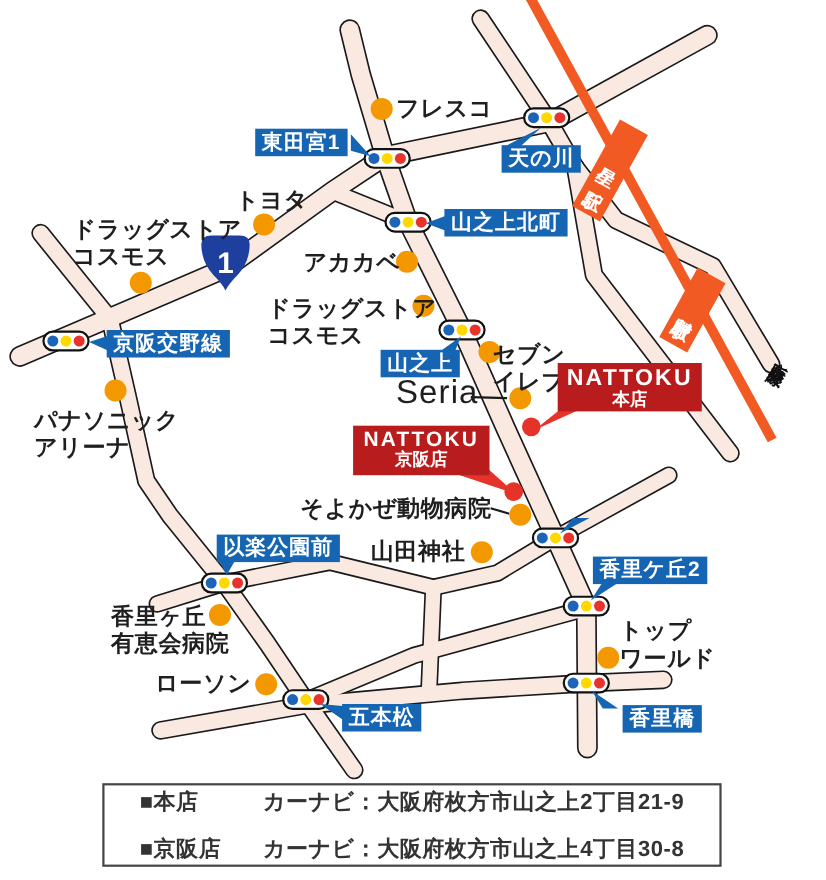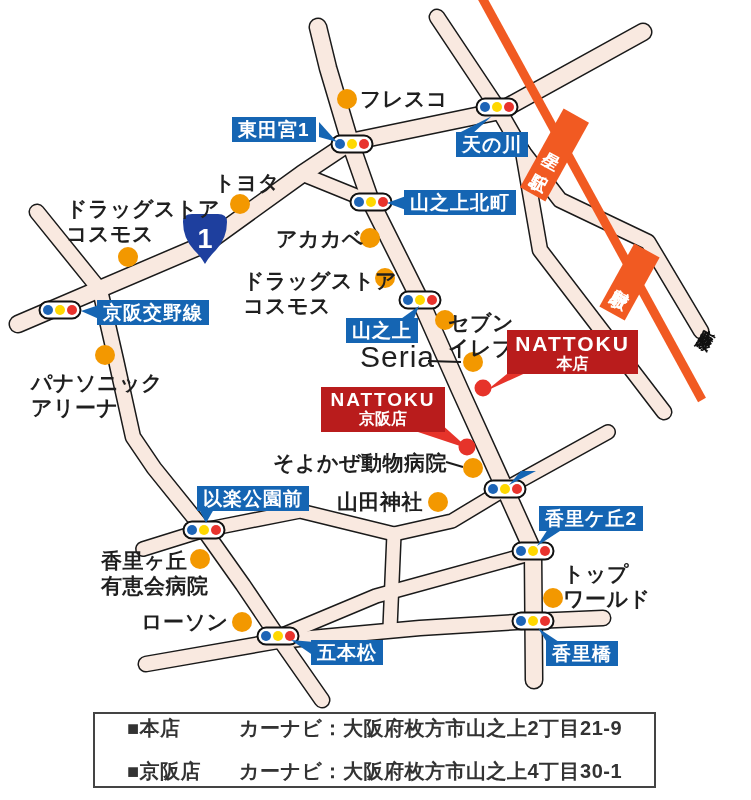--- a/index.html
+++ b/index.html
@@ -153,37 +153,37 @@
 ワールド</div>
 
   <div class="badge" style="left:232px;top:117px;">東田宮1</div>
   <div class="badge" style="left:456px;top:132px;">天の川</div>
   <div class="badge" style="left:404px;top:190px;">山之上北町</div>
   <div class="badge" style="left:97px;top:300px;">京阪交野線</div>
   <div class="badge" style="left:346px;top:318px;">山之上</div>
   <div class="badge" style="left:197px;top:486px;">以楽公園前</div>
   <div class="badge" style="left:539px;top:506px;">香里ケ丘2</div>
   <div class="badge" style="left:311px;top:640px;">五本松</div>
-  <div class="badge" style="left:546px;top:641px;">香里橋</div>
+  <div class="badge" style="left:566px;top:641px;">香里橋</div>
 
   <div class="shopbadge" style="left:507px;top:330px;width:131px;height:44px;padding-top:3px;box-sizing:border-box;">
     <div class="logo" style="font-size:21px;">NATTOKU</div>
     <div class="shopname">本店</div>
   </div>
   <div class="shopbadge" style="left:321px;top:387px;width:124px;height:45px;padding-top:3px;box-sizing:border-box;">
     <div class="logo" style="font-size:19px;">NATTOKU</div>
     <div class="shopname">京阪店</div>
   </div>
 
   <div class="station" style="left:540px;top:110px;height:80px;transform:rotate(29deg);">星ケ丘駅</div>
   <div class="station" style="left:615px;top:246px;height:62px;transform:rotate(29deg);">村野駅</div>
   <div class="rail-name" style="left:687px;top:314px;height:84px;transform:rotate(29deg);">京阪交野線</div>
 
   <div class="legend">
     <div class="legend-row">
       <span class="lname">■本店</span><span>カーナビ：大阪府枚方市山之上2丁目21-9</span>
     </div>
     <div class="legend-row">
-      <span class="lname">■京阪店</span><span>カーナビ：大阪府枚方市山之上4丁目30-1</span>
+      <span class="lname">■京阪店</span><span>カーナビ：大阪府枚方市山之上4丁目30-8</span>
     </div>
   </div>
 
 </div>
 
 </body></html>

